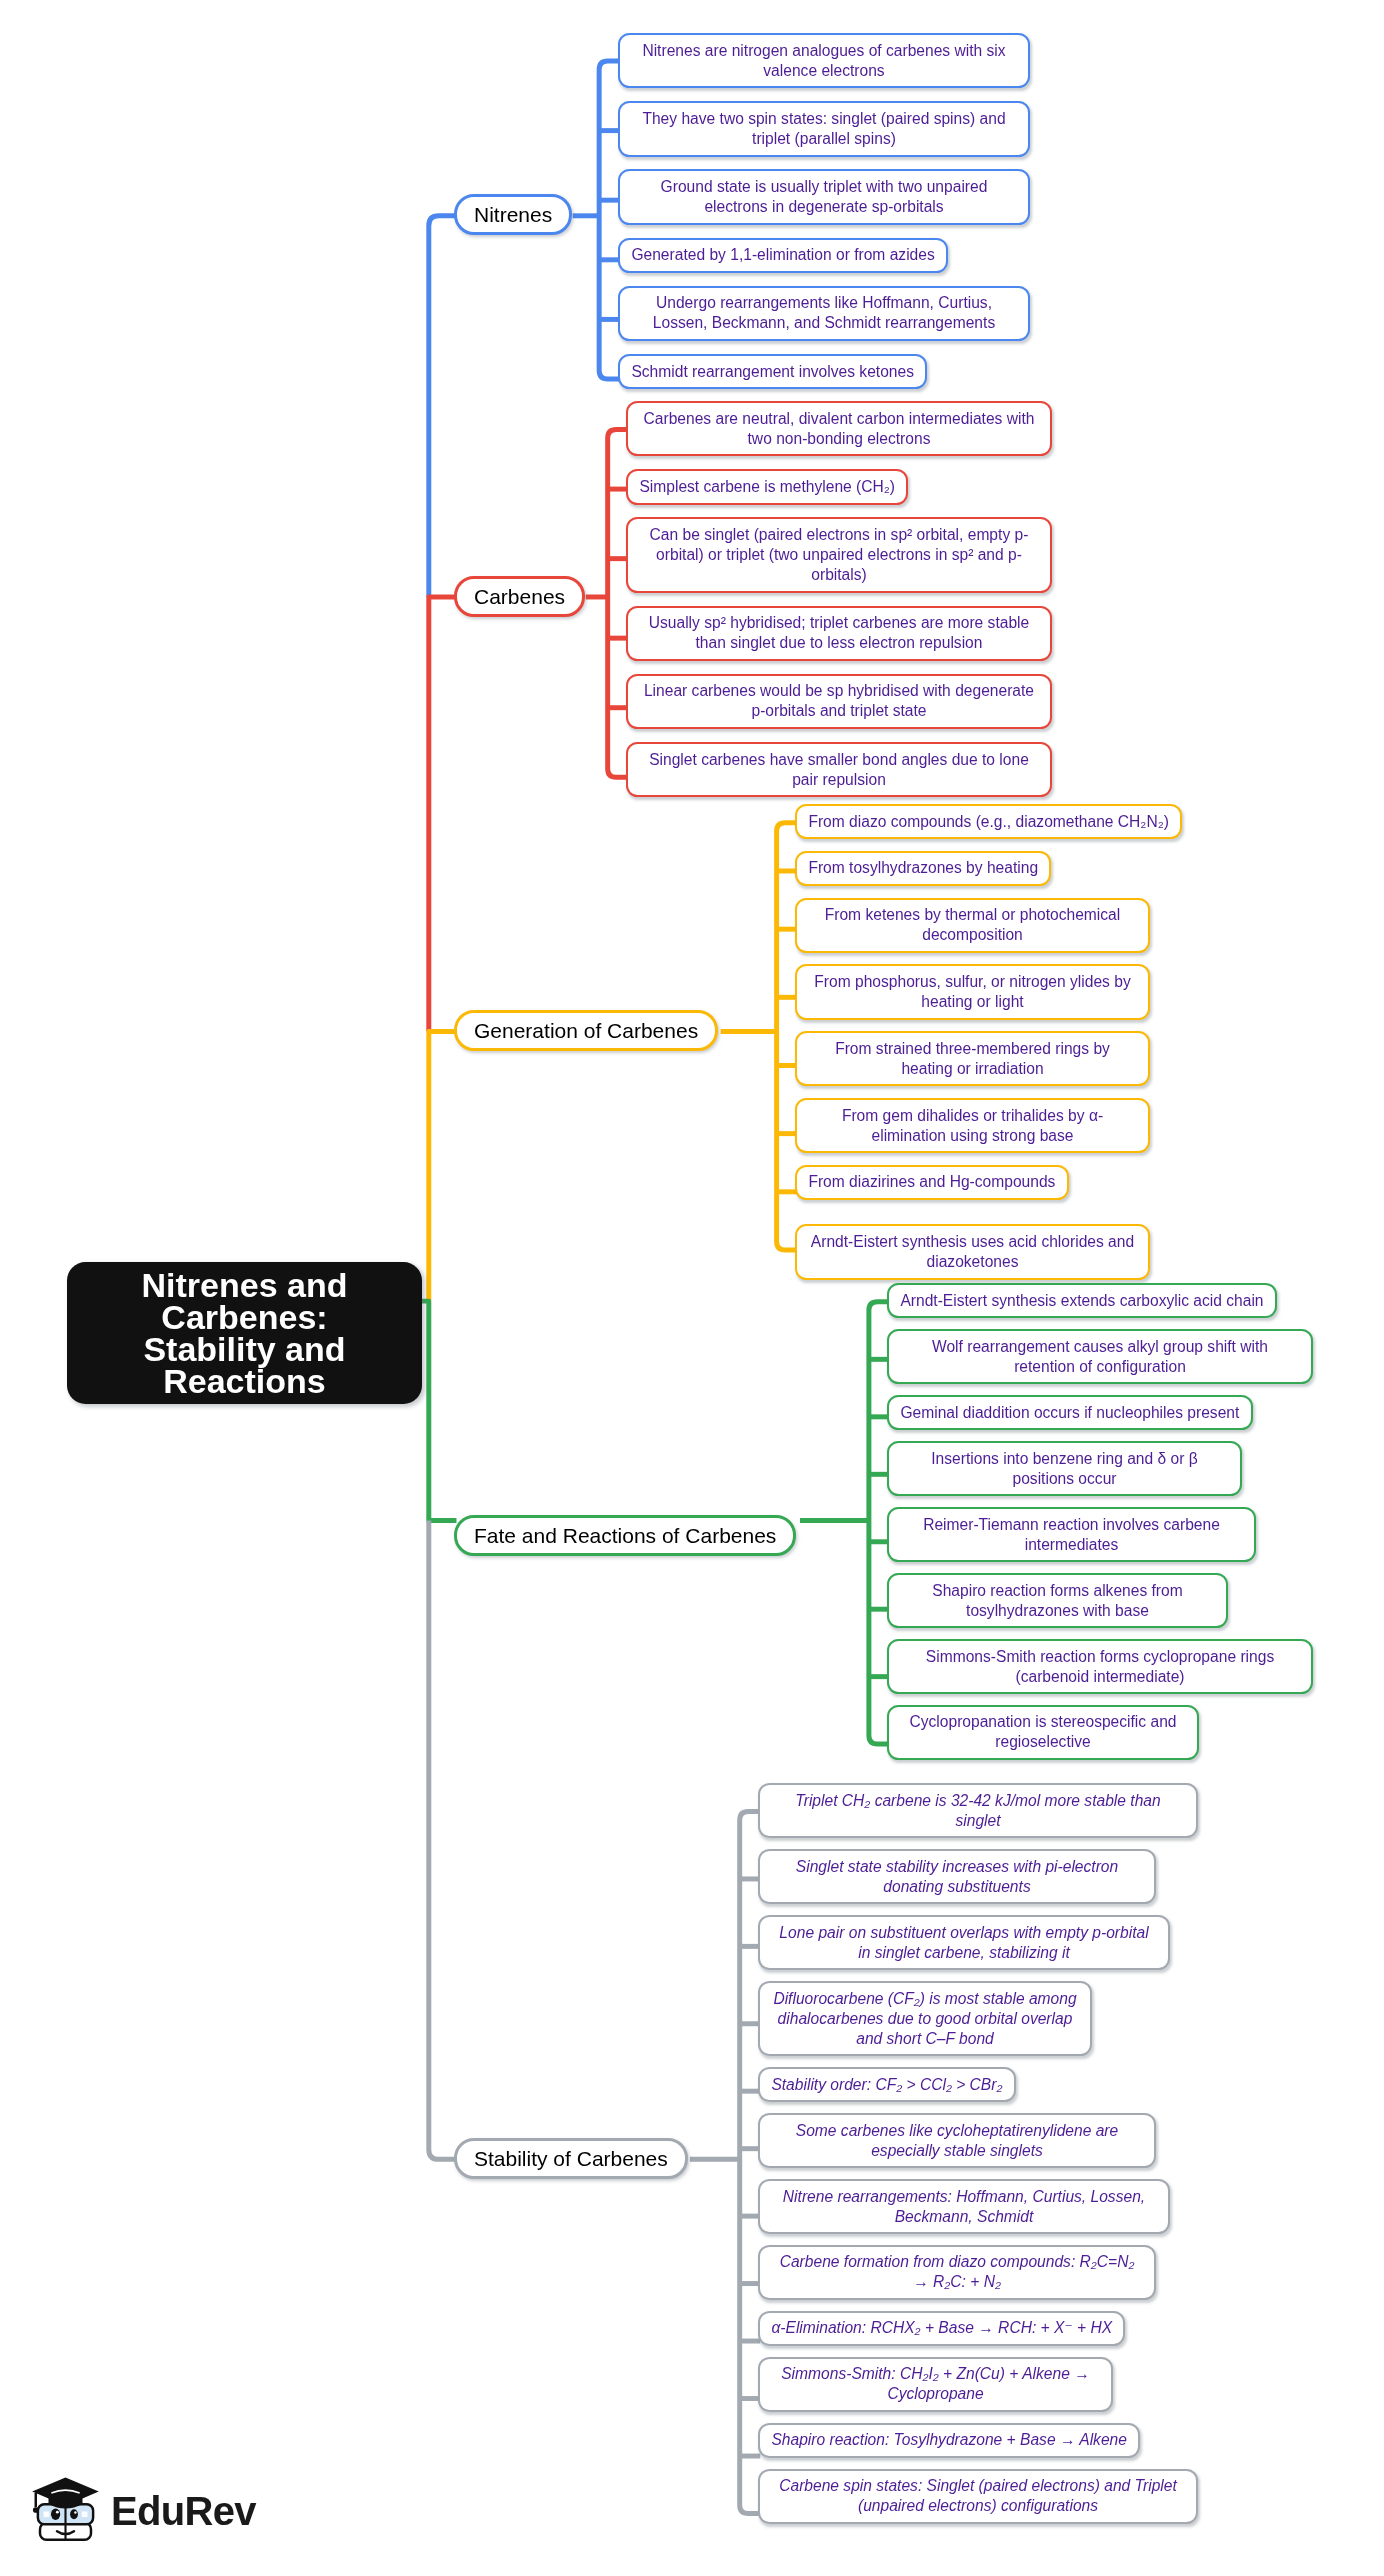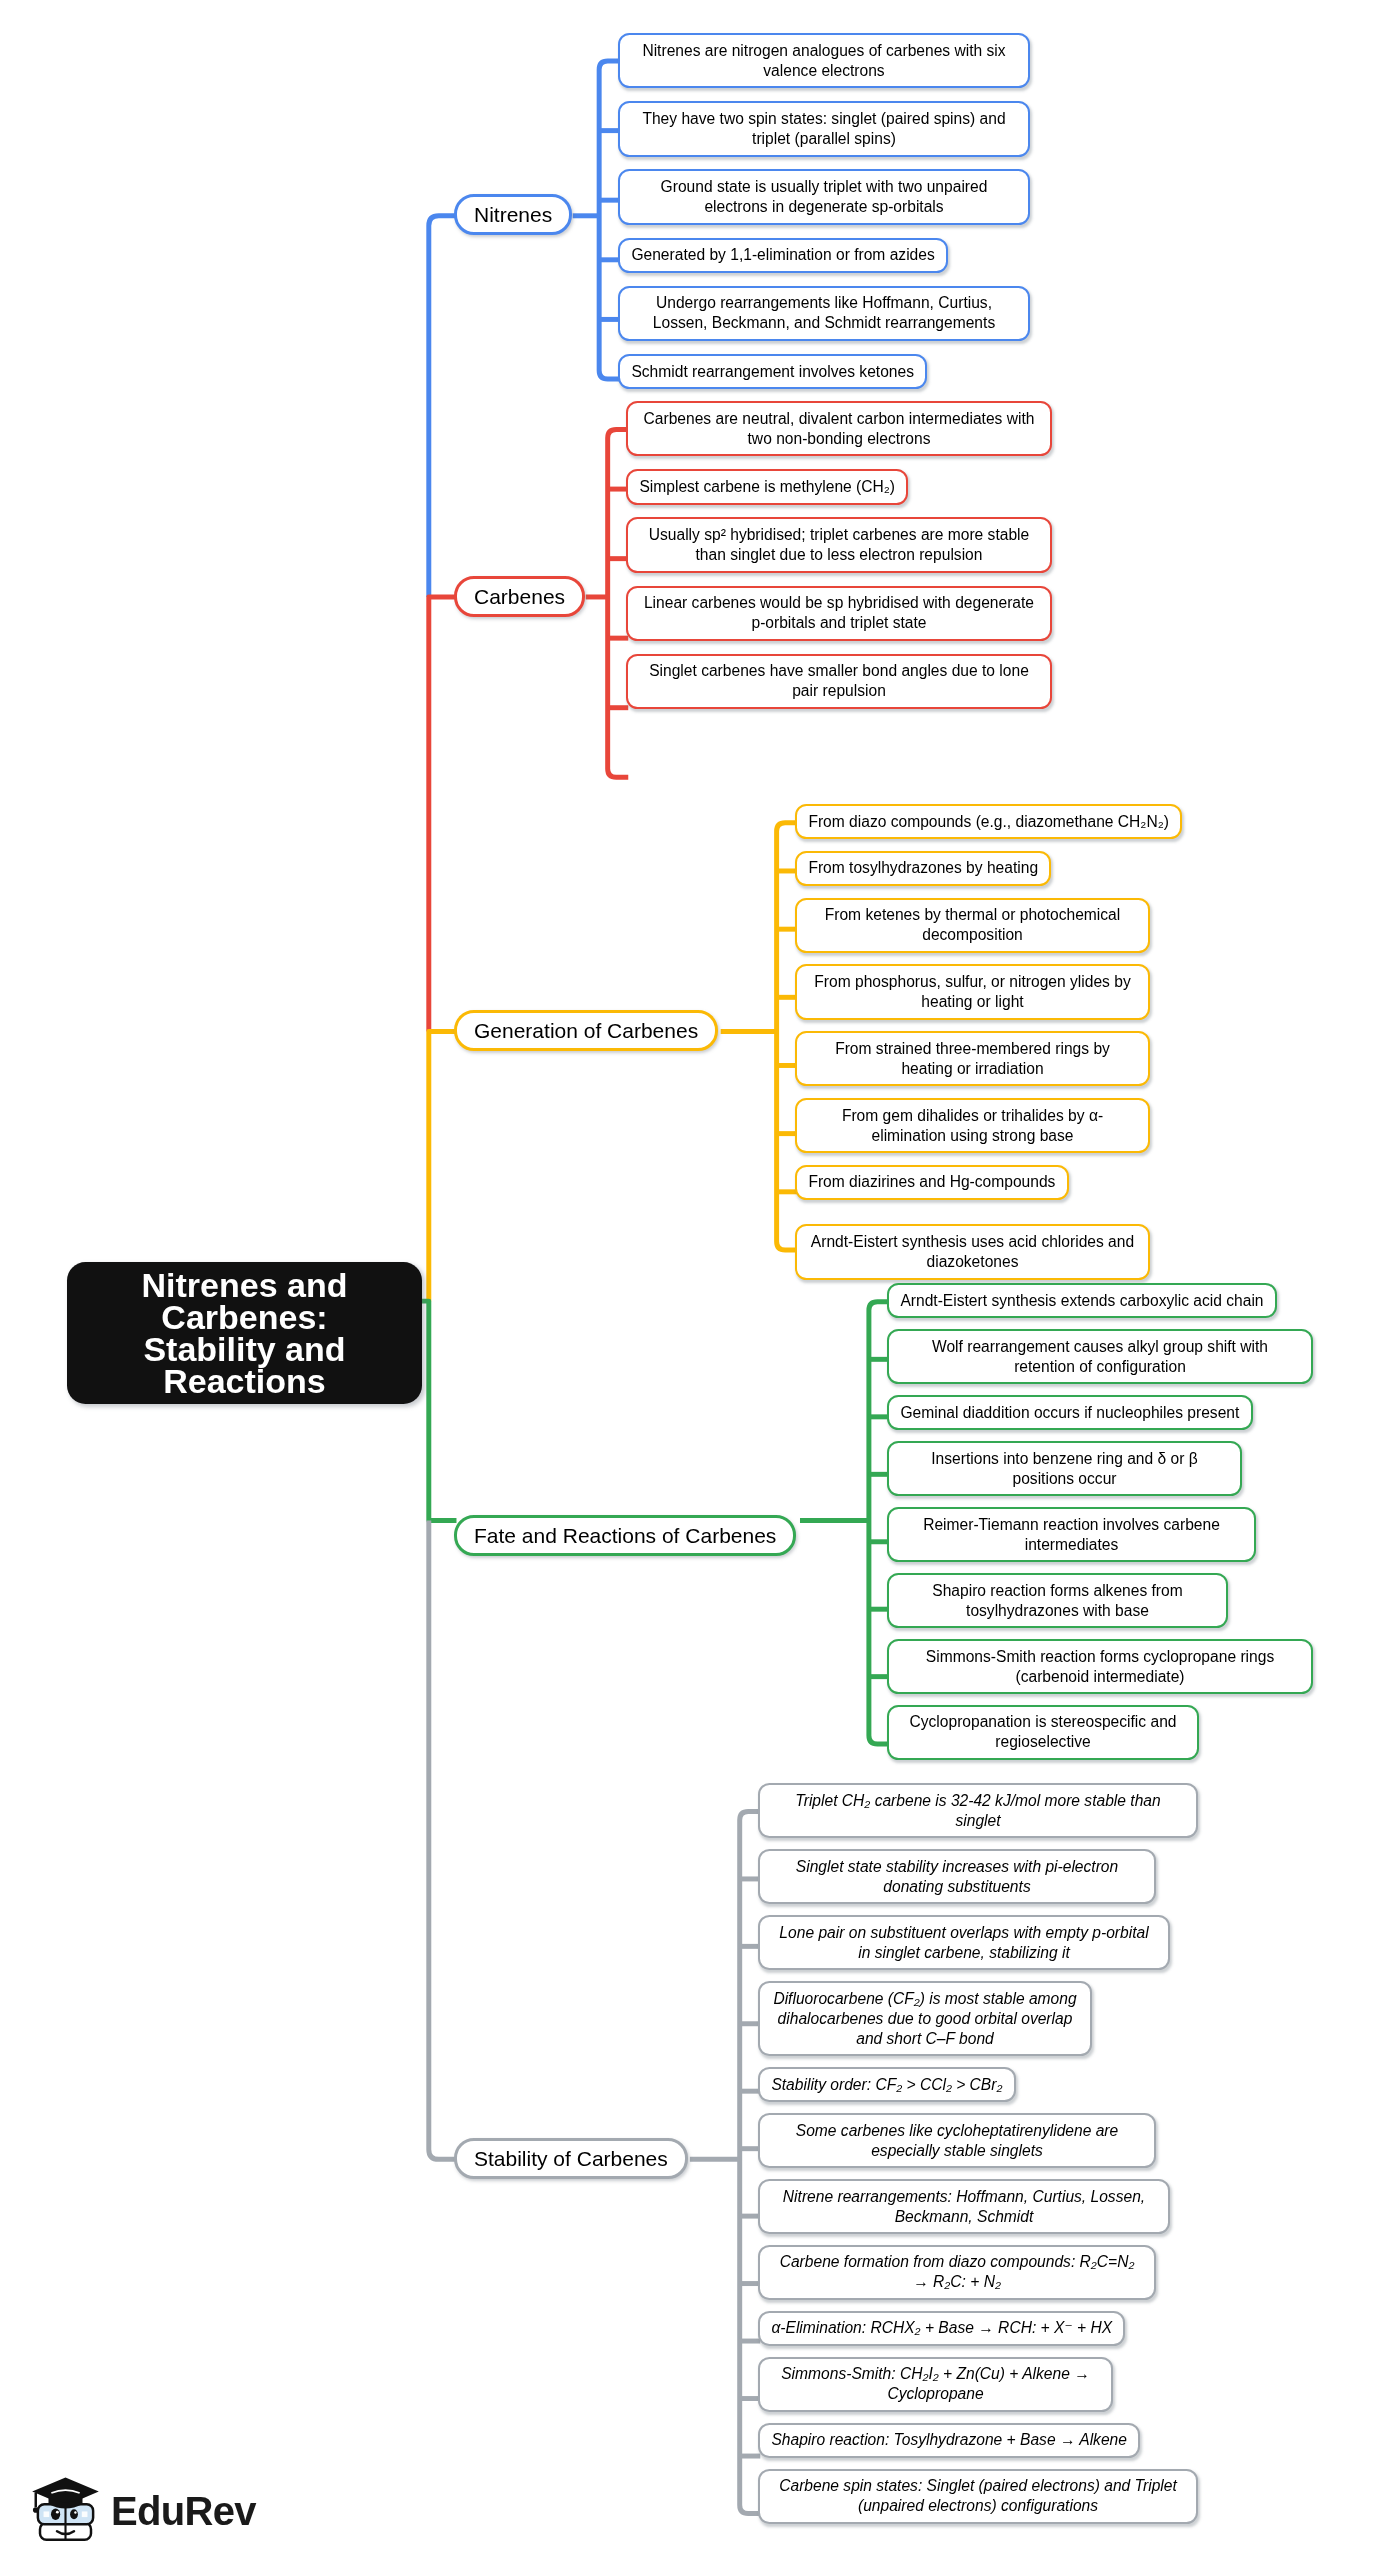--- a/index.html
+++ b/index.html
@@ -35,21 +35,21 @@
 
   
   .leaves{position:absolute;display:flex;flex-direction:column;align-items:flex-start;z-index:1;}
   .col-0{left:618px; top:33px;  gap:12.8px;}
   .col-1{left:626px; top:401px; gap:12.8px;}
   .col-2{left:795px;top:804px;gap:11.4px;}
   .col-3{left:887px;top:1283px;gap:10.6px;}
   .col-4{left:758px;top:1783px;gap:10.6px;font-style:italic;}
 
   .leaf{
-    box-sizing:border-box;background:#ffffff;color:#000000;
+    box-sizing:border-box;background:#ffffff;color:#4c1d95;
     border:2.8px solid #888;border-radius:11.4px;
     padding:5.7px 11.4px;font-size:15.6px;line-height:20px;text-align:center;
     width:fit-content;
     box-shadow:1.4px 2.1px 2.8px rgba(110,120,130,.35);
   }
   .col-0 .leaf{max-width:412px;}
   .col-1 .leaf{max-width:426px;}
   .col-2 .leaf{max-width:355px;}
   .col-3 .leaf{max-width:426px;}
   .col-4 .leaf{max-width:440px;}
@@ -130,20 +130,21 @@
     <div class="leaf" style="border-color: rgb(75, 135, 238);">They have two spin states: singlet (paired spins) and triplet (parallel spins)</div>
     <div class="leaf" style="border-color: rgb(75, 135, 238);">Ground state is usually triplet with two unpaired electrons in degenerate sp-orbitals</div>
     <div class="leaf" style="border-color: rgb(75, 135, 238);">Generated by 1,1-elimination or from azides</div>
     <div class="leaf" style="border-color: rgb(75, 135, 238);">Undergo rearrangements like Hoffmann, Curtius, Lossen, Beckmann, and Schmidt rearrangements</div>
     <div class="leaf" style="border-color: rgb(75, 135, 238);">Schmidt rearrangement involves ketones</div>
   </div>
 
   <div class="leaves col-1">
     <div class="leaf" style="border-color: rgb(232, 70, 58);">Carbenes are neutral, divalent carbon intermediates with two non-bonding electrons</div>
     <div class="leaf" style="border-color: rgb(232, 70, 58);">Simplest carbene is methylene (CH₂)</div>
+    <div class="leaf" style="border-color: rgb(232, 70, 58);">Can be singlet (paired electrons in sp² orbital, empty p-orbital) or triplet (two unpaired electrons in sp² and p-orbitals)</div>
     <div class="leaf" style="border-color: rgb(232, 70, 58);">Usually sp² hybridised; triplet carbenes are more stable than singlet due to less electron repulsion</div>
     <div class="leaf" style="border-color: rgb(232, 70, 58);">Linear carbenes would be sp hybridised with degenerate p-orbitals and triplet state</div>
     <div class="leaf" style="border-color: rgb(232, 70, 58);">Singlet carbenes have smaller bond angles due to lone pair repulsion</div>
   </div>
 
   <div class="leaves col-2">
     <div class="leaf" style="max-width: 412px; border-color: rgb(251, 185, 5);">From diazo compounds (e.g., diazomethane CH₂N₂)</div>
     <div class="leaf" style="border-color: rgb(251, 185, 5);">From tosylhydrazones by heating</div>
     <div class="leaf" style="border-color: rgb(251, 185, 5);">From ketenes by thermal or photochemical decomposition</div>
     <div class="leaf" style="border-color: rgb(251, 185, 5);">From phosphorus, sulfur, or nitrogen ylides by heating or light</div>

